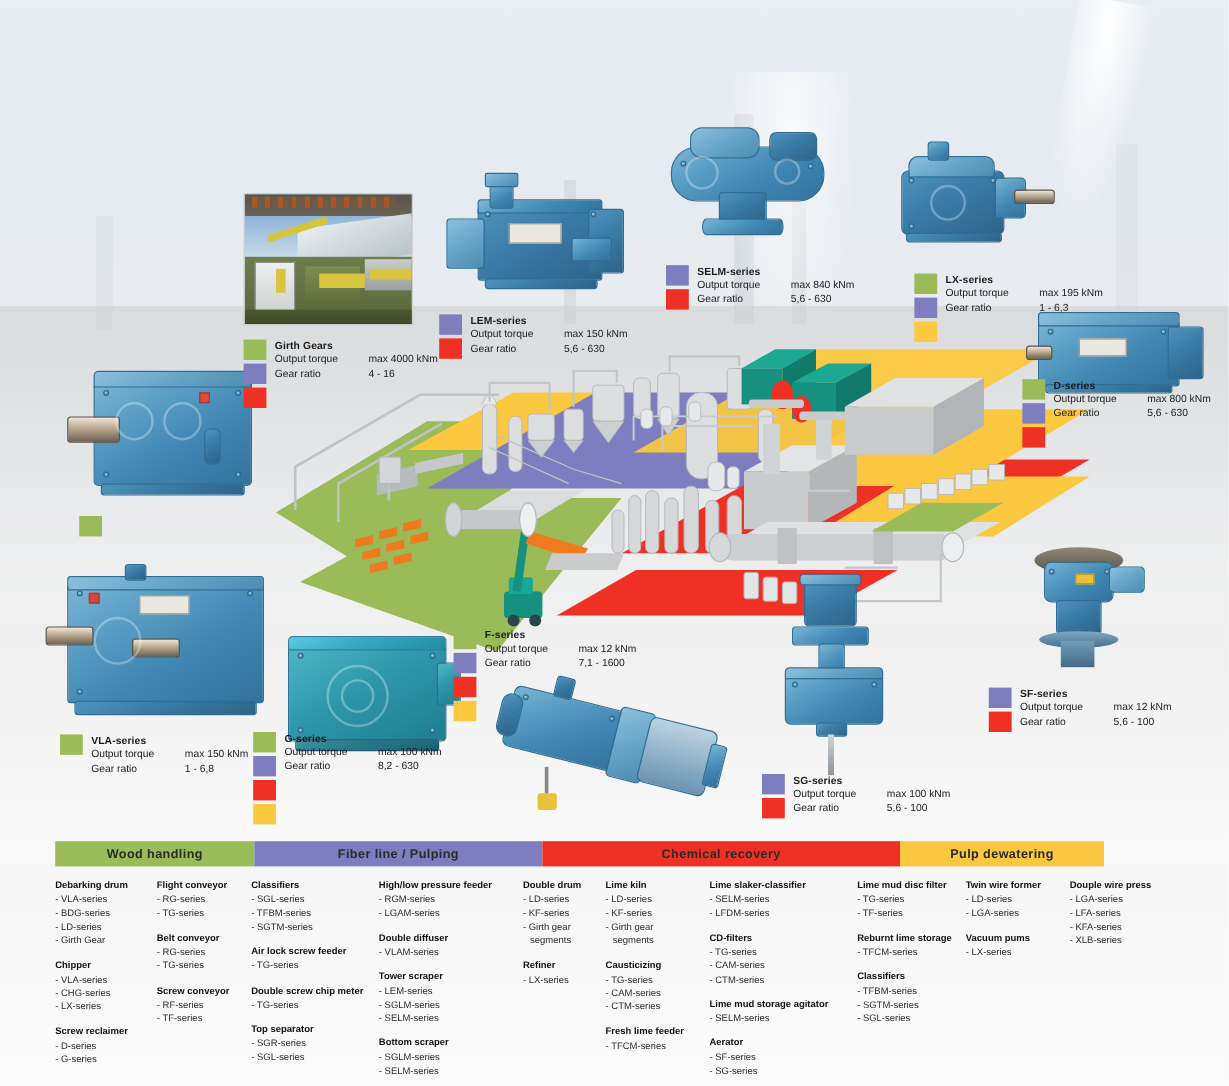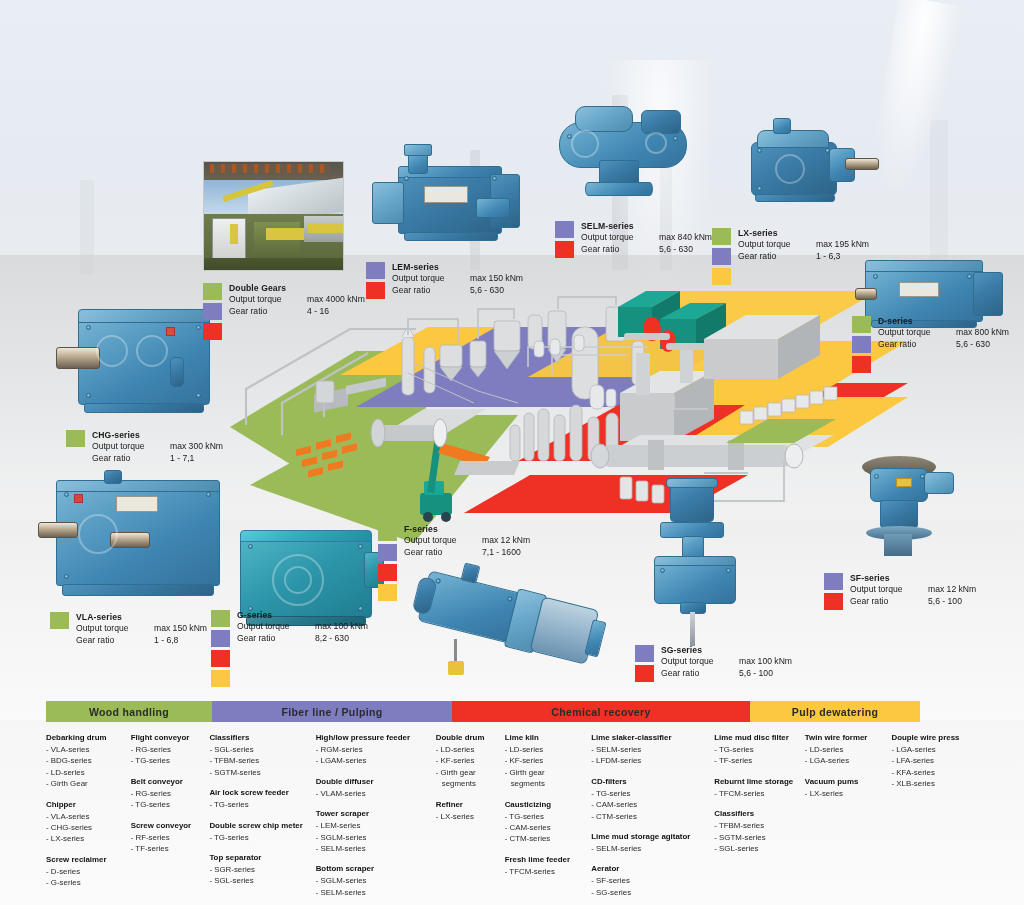--- a/index.html
+++ b/index.html
@@ -446,21 +446,21 @@
   </div>
 
   <div id="callout-layer">
       <div class="callout" style="left: 203px; top: 283px;">
         <div class="sw-col">
           <div class="sw" style="background: rgb(154, 187, 88);"></div>
           <div class="sw" style="background: rgb(126, 125, 192);"></div>
           <div class="sw" style="background: rgb(238, 49, 36);"></div>
         </div>
         <div class="co-body">
-          <div class="co-title">Double Gears</div>
+          <div class="co-title">Girth Gears</div>
           <div class="co-row"><span class="k" style="width: 78px;">Output torque</span><span class="v">max 4000 kNm</span></div>
           <div class="co-row"><span class="k" style="width: 78px;">Gear ratio</span><span class="v">4 - 16</span></div>
         </div>
       </div>
       <div class="callout" style="left: 366px; top: 262px;">
         <div class="sw-col">
           <div class="sw" style="background: rgb(126, 125, 192);"></div>
           <div class="sw" style="background: rgb(238, 49, 36);"></div>
         </div>
         <div class="co-body">
@@ -473,21 +473,21 @@
         <div class="sw-col">
           <div class="sw" style="background: rgb(126, 125, 192);"></div>
           <div class="sw" style="background: rgb(238, 49, 36);"></div>
         </div>
         <div class="co-body">
           <div class="co-title">SELM-series</div>
           <div class="co-row"><span class="k" style="width: 78px;">Output torque</span><span class="v">max 840 kNm</span></div>
           <div class="co-row"><span class="k" style="width: 78px;">Gear ratio</span><span class="v">5,6 - 630</span></div>
         </div>
       </div>
-      <div class="callout" style="left: 712px; top: 228px;">
+      <div class="callout" style="left: 762px; top: 228px;">
         <div class="sw-col">
           <div class="sw" style="background: rgb(154, 187, 88);"></div>
           <div class="sw" style="background: rgb(126, 125, 192);"></div>
           <div class="sw" style="background: rgb(251, 200, 63);"></div>
         </div>
         <div class="co-body">
           <div class="co-title">LX-series</div>
           <div class="co-row"><span class="k" style="width: 78px;">Output torque</span><span class="v">max 195 kNm</span></div>
           <div class="co-row"><span class="k" style="width: 78px;">Gear ratio</span><span class="v">1 - 6,3</span></div>
         </div>
@@ -500,25 +500,20 @@
         </div>
         <div class="co-body">
           <div class="co-title">D-series</div>
           <div class="co-row"><span class="k" style="width: 78px;">Output torque</span><span class="v">max 800 kNm</span></div>
           <div class="co-row"><span class="k" style="width: 78px;">Gear ratio</span><span class="v">5,6 - 630</span></div>
         </div>
       </div>
       <div class="callout" style="left: 66px; top: 430px;">
         <div class="sw-col">
           <div class="sw" style="background: rgb(154, 187, 88);"></div>
-        </div>
-        <div class="co-body">
-          <div class="co-title">CHG-series</div>
-          <div class="co-row"><span class="k" style="width: 78px;">Output torque</span><span class="v">max 300 kNm</span></div>
-          <div class="co-row"><span class="k" style="width: 78px;">Gear ratio</span><span class="v">1 - 7,1</span></div>
         </div>
       </div>
       <div class="callout" style="left: 50px; top: 612px;">
         <div class="sw-col">
           <div class="sw" style="background: rgb(154, 187, 88);"></div>
         </div>
         <div class="co-body">
           <div class="co-title">VLA-series</div>
           <div class="co-row"><span class="k" style="width: 78px;">Output torque</span><span class="v">max 150 kNm</span></div>
           <div class="co-row"><span class="k" style="width: 78px;">Gear ratio</span><span class="v">1 - 6,8</span></div>

